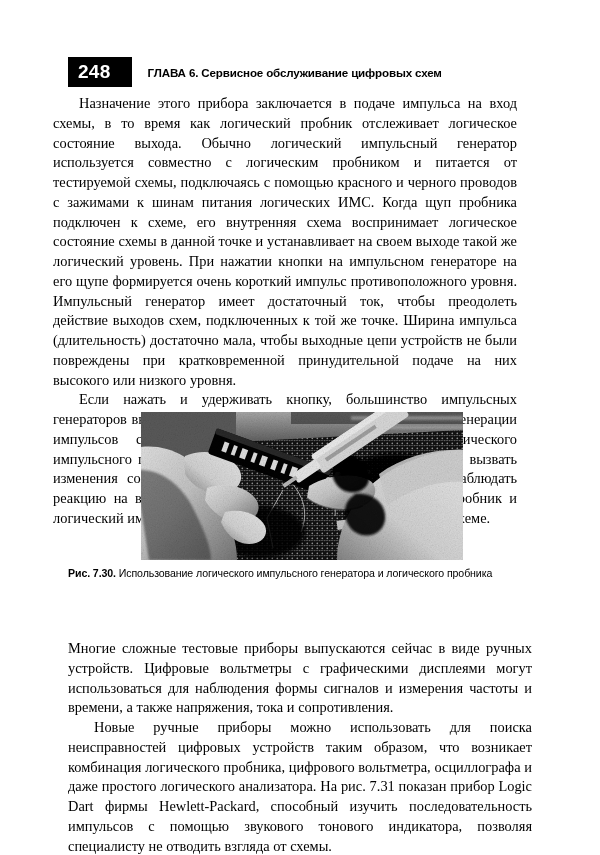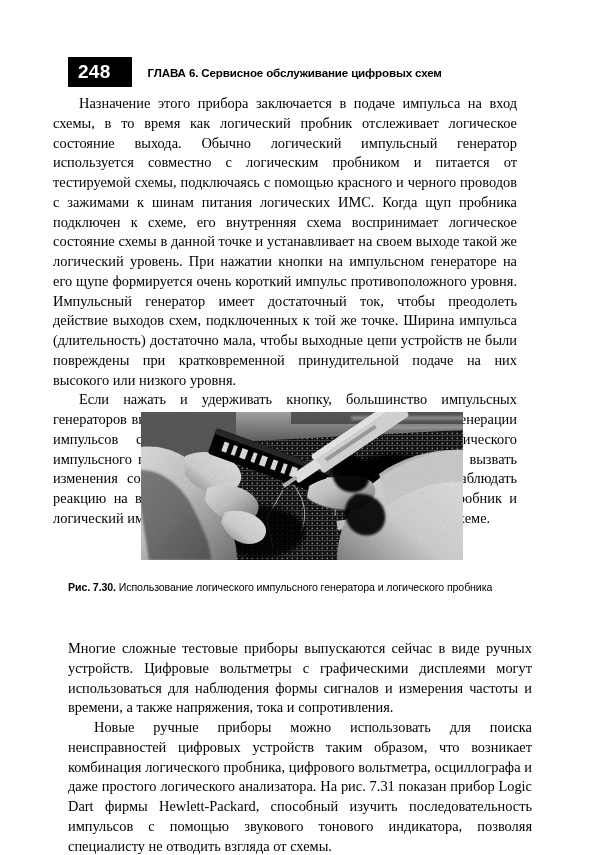--- a/index.html
+++ b/index.html
@@ -87,21 +87,21 @@
 
   
   .grain {
     opacity: .55;
     mix-blend-mode: multiply;
   }
 
   .caption {
     position: absolute;
     left: 68px;
-    top: 580px;
+    top: 566px;
     width: 464px;
     font-family: "Liberation Sans", "DejaVu Sans", sans-serif;
     font-size: 10.6px;
     line-height: 14px;
     letter-spacing: -0.1px;
     white-space: nowrap;
   }
   .caption b { font-weight: bold; }
 
   

